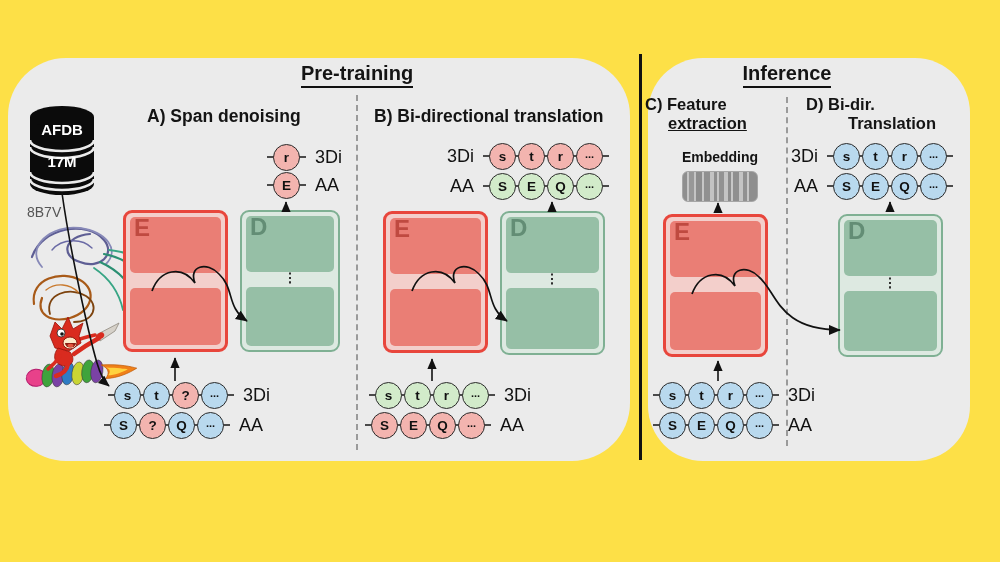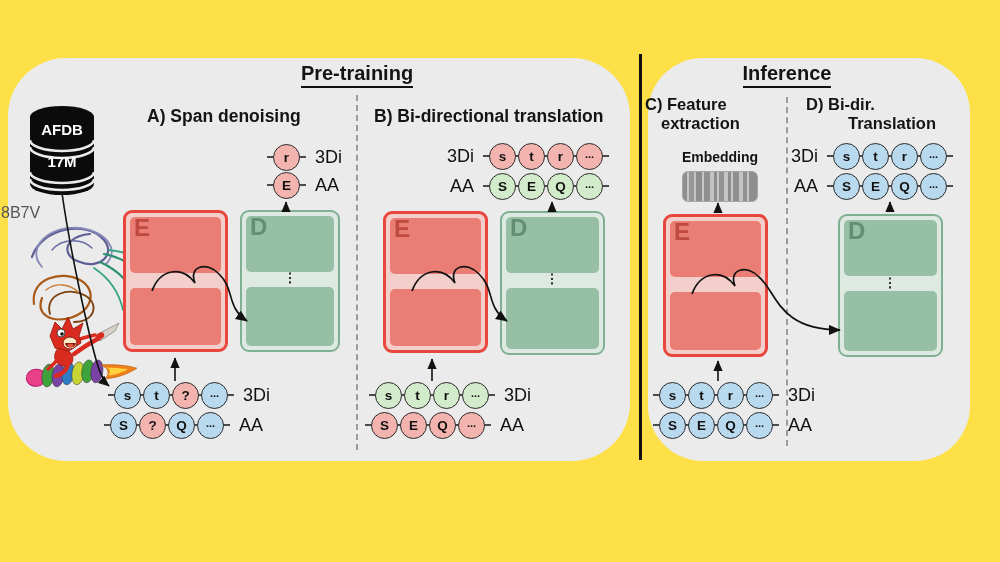--- a/index.html
+++ b/index.html
@@ -14,24 +14,24 @@
   #dash-cd{left:786px;top:97px;height:349px;}
   .sec-title{position:absolute;width:200px;text-align:center;font-size:20px;font-weight:bold;}
   .sec-title span{display:inline-block;border-bottom:2.5px solid #111;padding-bottom:1px;}
   #title-pre{left:257px;top:62px;}
   #title-inf{left:687px;top:62px;}
   .heading{position:absolute;font-size:17.5px;font-weight:bold;white-space:nowrap;}
   #head-a{left:147px;top:106px;}
   #head-b{left:374px;top:106px;}
   .heading2{position:absolute;font-size:16.5px;font-weight:bold;line-height:19px;white-space:nowrap;}
   #head-c{left:645px;top:95px;}
-  #head-c .l2{margin-left:16px;}
+  #head-c .l2{margin-left:23px;text-decoration:underline;}
   #head-d{left:806px;top:95px;}
   #head-d .l2{margin-left:42px;}
-  #pdb-label{position:absolute;left:1px;top:204px;font-size:16px;color:#555;}
+  #pdb-label{position:absolute;left:27px;top:204px;font-size:14px;color:#555;}
   
   .mbox{position:absolute;box-sizing:border-box;border-radius:9px;display:flex;flex-direction:column;padding:4px;}
   .ebox{border:3px solid #e8463c;background:#f3cfcb;}
   .dbox{border:2.5px solid #7fb093;background:#dde9e1;}
   .mbox .inner-top{height:56px;border-radius:5px;margin-bottom:15px;}
   .mbox .inner-bottom{flex:1;border-radius:5px;}
   .ebox .inner-top,.ebox .inner-bottom{background:#ea7e75;}
   .dbox .inner-top,.dbox .inner-bottom{background:#96bfa6;}
   .box-letter{position:absolute;left:8px;top:2px;font-size:24px;font-weight:bold;line-height:26px;}
   .ebox .box-letter{color:rgba(165,42,33,0.62);}

